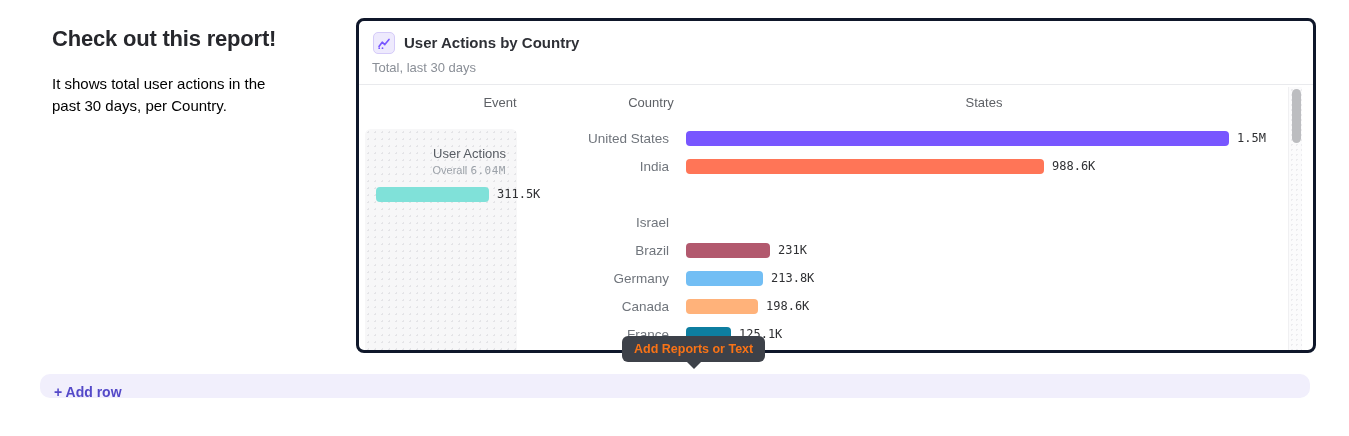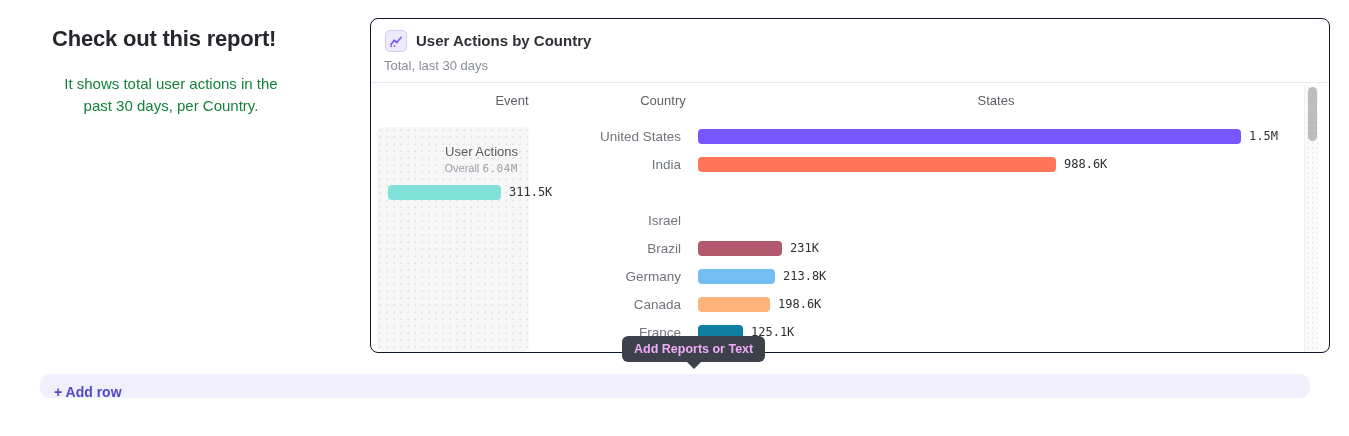--- a/index.html
+++ b/index.html
@@ -3,25 +3,25 @@
 <meta charset="utf-8">
 <style>
   * { margin:0; padding:0; box-sizing:border-box; }
   html,body { width:1349px; height:436px; background:#ffffff; overflow:hidden;
               font-family:"Liberation Sans", sans-serif; position:relative; }
 
   
   .intro-heading { position:absolute; left:52px; top:26px; font-size:22px; font-weight:bold;
                    color:#26272c; letter-spacing:-0.2px; }
   .intro-desc    { position:absolute; left:52px; top:73px; width:238px; font-size:15px;
-                   line-height:1.45; color:#15803d;text-align:center; }
+                   line-height:1.45; color:#000000; }
 
   
-  .card { position:absolute; left:370px; top:18px; width:960px; height:335px;
-          background:#fff; border:1px solid #0f172a; border-radius:8px; overflow:hidden; }
+  .card { position:absolute; left:356px; top:18px; width:960px; height:335px;
+          background:#fff; border:3px solid #0f172a; border-radius:8px; overflow:hidden; }
   .card-header { position:absolute; left:0; top:0; right:0; height:63px; }
   .card-icon { position:absolute; left:14px; top:11px; width:22px; height:22px; border-radius:5px;
                background:#eeeafd; border:1px solid #d5cbf9; display:flex; align-items:center; justify-content:center; }
   .card-title { position:absolute; left:45px; top:13px; font-size:15px; font-weight:bold; color:#2e3036; }
   .card-subtitle { position:absolute; left:13px; top:39px; font-size:13px; color:#8a8f97; }
   .card-divider { position:absolute; left:0; right:0; top:63px; height:1px; background:#e9eaed; }
 
   .col-header { position:absolute; top:74px; transform:translateX(-50%); font-size:13px; color:#5e6166; }
   .col-event   { left:141px; }
   .col-country { left:292px; }
@@ -42,21 +42,21 @@
   .cval  { margin-left:8px; font-family:"DejaVu Sans Mono", monospace; font-size:12px; color:#2f3033; }
 
   .scrollbar-track { position:absolute; right:11px; top:66px; width:14px; height:268px;
                      background:#fbfbfc; background-image:radial-gradient(#ececef 1px, transparent 1px);
                      background-size:5px 5px; border-left:1px solid #f0f0f2; }
   .scrollbar-thumb { position:absolute; left:2.5px; top:2px; width:9px; height:54px;
                      background:#bcbdc0; border-radius:4.5px; }
 
   
   .tooltip { position:absolute; left:622px; top:336px; height:26px; padding:0 12px;
-             background:#3d4149; border-radius:6px; color:#f0abfc; font-size:12.5px; font-weight:bold;
+             background:#3d4149; border-radius:6px; color:#f97316; font-size:12.5px; font-weight:bold;
              line-height:26px; white-space:nowrap; z-index:20; }
   .tooltip::after { content:''; position:absolute; top:100%; left:50%; transform:translateX(-50%);
                     border:7px solid transparent; border-top-color:#3d4149; }
 
   
   .add-row { position:absolute; left:40px; top:374px; width:1270px; height:24px;
              background:#f1effc; border-radius:10px; cursor:pointer; }
   .add-row-label { display:inline-block; padding-left:14px; line-height:36px;
                    color:#5449c8; font-size:14px; font-weight:600; }
 </style>

